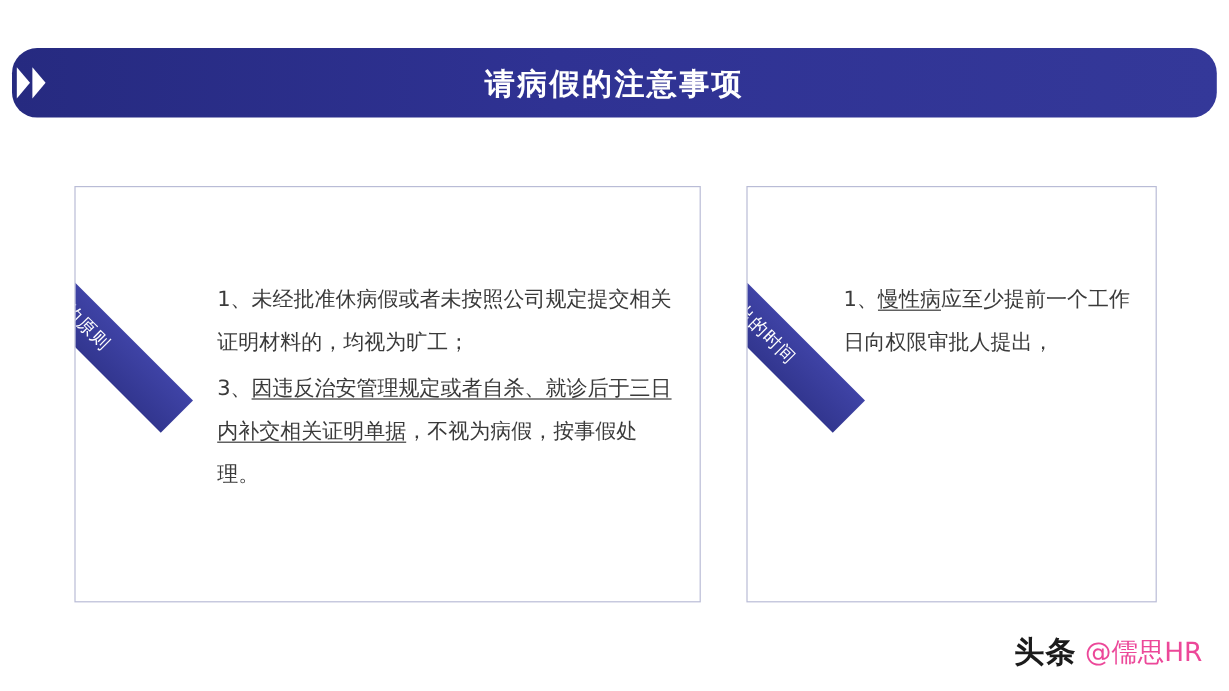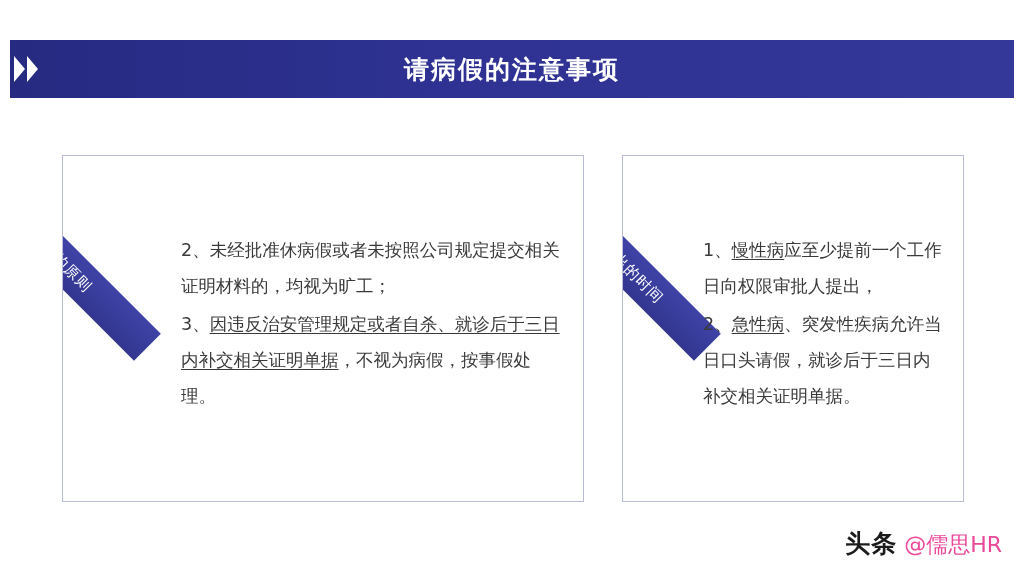--- a/index.html
+++ b/index.html
@@ -34,20 +34,21 @@
     position: absolute;
     left: 10px;
     top: 40px;
     width: 1004px;
     height: 58px;
     background: #2e3191;
     background: linear-gradient(90deg, #262a80 0%, #2f3293 45%, #343899 100%);
     display: flex;
     align-items: center;
     justify-content: center;
+    border-radius: 21px;
   }
   .header-title {
     color: #ffffff;
     font-size: 25px;
     font-weight: bold;
     letter-spacing: 2px;
     font-family: "DejaVu Sans", "Liberation Sans", sans-serif;
   }
   .chevrons {
     position: absolute;
@@ -136,21 +137,21 @@
     text-decoration: underline;
     text-underline-offset: 3px;
     text-align: right;
   }
   
   .watermark {
     position: absolute;
     right: 22px;
     bottom: 16px;
     display: flex;
-    align-items: flex-end;
+    align-items: center;
     gap: 7px;
   }
   .wm-logo {
     font-size: 25px;
     font-weight: bold;
     color: #1b1b1b;
     font-family: "DejaVu Sans", "Liberation Sans", sans-serif;
     letter-spacing: 1px;
   }
   .wm-text {
@@ -181,32 +182,31 @@
   <div class="chevrons">
     <span class="chev"></span>
     <span class="chev small"></span>
   </div>
 
   <div class="card card-left">
     <div class="ribbon">
       <span class="ribbon-text">请病假的原则</span>
     </div>
     <div class="card-body">
-      <p class="para">2、未经批准休病假或者未按照公司规定提交相关证明材料的，均视为旷工；</p>
+      <p class="para">1、未经批准休病假或者未按照公司规定提交相关证明材料的，均视为旷工；</p>
       <p class="para">3、<span class="u">因违反治安管理规定或者自杀、就诊后于三日内补交相关证明单据</span>，不视为病假，按事假处理。</p>
     </div>
   </div>
 
   <div class="card card-right">
     <div class="ribbon">
       <span class="ribbon-text">请病假提出的时间</span>
     </div>
     <div class="card-body">
       <p class="para">1、<span class="u">慢性病</span>应至少提前一个工作日向权限审批人提出，</p>
-      <p class="para">2、<span class="u">急性病</span>、突发性疾病允许当日口头请假，就诊后于三日内补交相关证明单据。</p>
     </div>
   </div>
 
   <div class="watermark">
     <span class="wm-logo">头条</span>
     <span class="wm-text">@儒思HR</span>
   </div>
 
   <div class="footer-strip"></div>
 </div>

